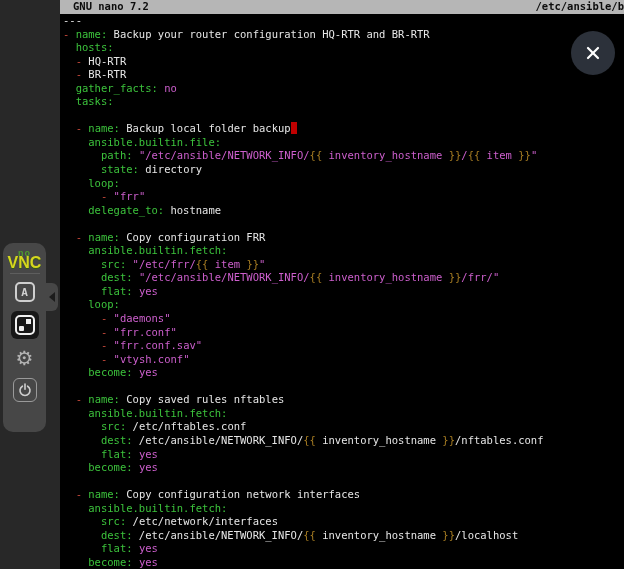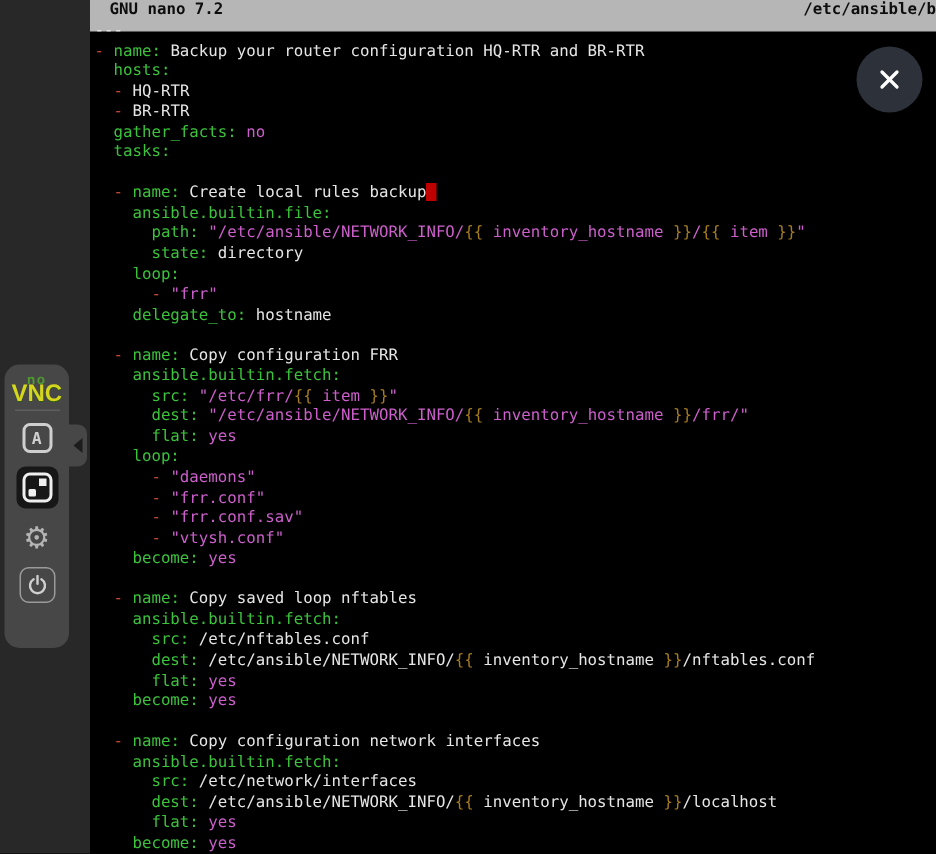--- a/index.html
+++ b/index.html
@@ -37,21 +37,21 @@
   .btn-power{margin-top:8px;}
   .power-cap{width:24px;height:24px;border:1px solid #9a9a9a;border-radius:6px;box-sizing:border-box;display:flex;align-items:center;justify-content:center;}
   .panel-handle{
     position:absolute;left:46px;top:283px;width:12px;height:28px;background:#474747;
     border-radius:0 6px 6px 0;display:flex;align-items:center;justify-content:center;cursor:pointer;border:none;padding:0;
   }
   .tri-left{width:0;height:0;border-top:5px solid transparent;border-bottom:5px solid transparent;border-right:6px solid #1c1c1c;}
   
   .terminal{position:absolute;left:60px;top:0;width:564px;height:569px;background:#000;}
   .titlebar{
-    position:absolute;left:0;top:0;width:100%;height:21px;background:#b6b6b6;color:#0d0d0d;
+    position:absolute;left:0;top:0;width:100%;height:14px;background:#b6b6b6;color:#0d0d0d;
     font:bold 10.5px/13px "DejaVu Sans Mono",monospace;
     display:flex;justify-content:space-between;box-sizing:border-box;padding-left:13px;white-space:nowrap;
   }
   .editor{
     position:absolute;left:3px;top:14px;margin:0;
     font:10.5px/13.55px "DejaVu Sans Mono",monospace;color:#e6e6e6;white-space:pre;
   }
   .seg-p{color:#e6e6e6;}
   .seg-k{color:#3cc33c;}
   .seg-s{color:#cd5fcd;}
@@ -107,41 +107,41 @@
     <span>/etc/ansible/b</span>
   </div>
   <pre class="editor"><span><span class="seg-p">---</span></span>
 <span><span class="seg-d">- </span><span class="seg-k">name:</span><span class="seg-p"> Backup your router configuration HQ-RTR and BR-RTR</span></span>
 <span><span class="seg-p">  </span><span class="seg-k">hosts:</span></span>
 <span><span class="seg-p">  </span><span class="seg-d">- </span><span class="seg-p">HQ-RTR</span></span>
 <span><span class="seg-p">  </span><span class="seg-d">- </span><span class="seg-p">BR-RTR</span></span>
 <span><span class="seg-p">  </span><span class="seg-k">gather_facts:</span><span class="seg-p"> </span><span class="seg-s">no</span></span>
 <span><span class="seg-p">  </span><span class="seg-k">tasks:</span></span>
 <span></span>
-<span><span class="seg-p">  </span><span class="seg-d">- </span><span class="seg-k">name:</span><span class="seg-p"> Create local rules backup</span><span class="seg-cur"> </span></span>
+<span><span class="seg-p">  </span><span class="seg-d">- </span><span class="seg-k">name:</span><span class="seg-p"> Backup local folder backup</span><span class="seg-cur"> </span></span>
 <span><span class="seg-p">    </span><span class="seg-k">ansible.builtin.file:</span></span>
 <span><span class="seg-p">      </span><span class="seg-k">path:</span><span class="seg-p"> </span><span class="seg-s">"/etc/ansible/NETWORK_INFO/</span><span class="seg-b">{{</span><span class="seg-s"> inventory_hostname </span><span class="seg-b">}}</span><span class="seg-s">/</span><span class="seg-b">{{</span><span class="seg-s"> item </span><span class="seg-b">}}</span><span class="seg-s">"</span></span>
 <span><span class="seg-p">      </span><span class="seg-k">state:</span><span class="seg-p"> directory</span></span>
 <span><span class="seg-p">    </span><span class="seg-k">loop:</span></span>
 <span><span class="seg-p">      </span><span class="seg-d">- </span><span class="seg-s">"frr"</span></span>
 <span><span class="seg-p">    </span><span class="seg-k">delegate_to:</span><span class="seg-p"> hostname</span></span>
 <span></span>
 <span><span class="seg-p">  </span><span class="seg-d">- </span><span class="seg-k">name:</span><span class="seg-p"> Copy configuration FRR</span></span>
 <span><span class="seg-p">    </span><span class="seg-k">ansible.builtin.fetch:</span></span>
 <span><span class="seg-p">      </span><span class="seg-k">src:</span><span class="seg-p"> </span><span class="seg-s">"/etc/frr/</span><span class="seg-b">{{</span><span class="seg-s"> item </span><span class="seg-b">}}</span><span class="seg-s">"</span></span>
 <span><span class="seg-p">      </span><span class="seg-k">dest:</span><span class="seg-p"> </span><span class="seg-s">"/etc/ansible/NETWORK_INFO/</span><span class="seg-b">{{</span><span class="seg-s"> inventory_hostname </span><span class="seg-b">}}</span><span class="seg-s">/frr/"</span></span>
 <span><span class="seg-p">      </span><span class="seg-k">flat:</span><span class="seg-p"> </span><span class="seg-s">yes</span></span>
 <span><span class="seg-p">    </span><span class="seg-k">loop:</span></span>
 <span><span class="seg-p">      </span><span class="seg-d">- </span><span class="seg-s">"daemons"</span></span>
 <span><span class="seg-p">      </span><span class="seg-d">- </span><span class="seg-s">"frr.conf"</span></span>
 <span><span class="seg-p">      </span><span class="seg-d">- </span><span class="seg-s">"frr.conf.sav"</span></span>
 <span><span class="seg-p">      </span><span class="seg-d">- </span><span class="seg-s">"vtysh.conf"</span></span>
 <span><span class="seg-p">    </span><span class="seg-k">become:</span><span class="seg-p"> </span><span class="seg-s">yes</span></span>
 <span></span>
-<span><span class="seg-p">  </span><span class="seg-d">- </span><span class="seg-k">name:</span><span class="seg-p"> Copy saved loop nftables</span></span>
+<span><span class="seg-p">  </span><span class="seg-d">- </span><span class="seg-k">name:</span><span class="seg-p"> Copy saved rules nftables</span></span>
 <span><span class="seg-p">    </span><span class="seg-k">ansible.builtin.fetch:</span></span>
 <span><span class="seg-p">      </span><span class="seg-k">src:</span><span class="seg-p"> /etc/nftables.conf</span></span>
 <span><span class="seg-p">      </span><span class="seg-k">dest:</span><span class="seg-p"> /etc/ansible/NETWORK_INFO/</span><span class="seg-b">{{</span><span class="seg-p"> inventory_hostname </span><span class="seg-b">}}</span><span class="seg-p">/nftables.conf</span></span>
 <span><span class="seg-p">      </span><span class="seg-k">flat:</span><span class="seg-p"> </span><span class="seg-s">yes</span></span>
 <span><span class="seg-p">    </span><span class="seg-k">become:</span><span class="seg-p"> </span><span class="seg-s">yes</span></span>
 <span></span>
 <span><span class="seg-p">  </span><span class="seg-d">- </span><span class="seg-k">name:</span><span class="seg-p"> Copy configuration network interfaces</span></span>
 <span><span class="seg-p">    </span><span class="seg-k">ansible.builtin.fetch:</span></span>
 <span><span class="seg-p">      </span><span class="seg-k">src:</span><span class="seg-p"> /etc/network/interfaces</span></span>
 <span><span class="seg-p">      </span><span class="seg-k">dest:</span><span class="seg-p"> /etc/ansible/NETWORK_INFO/</span><span class="seg-b">{{</span><span class="seg-p"> inventory_hostname </span><span class="seg-b">}}</span><span class="seg-p">/localhost</span></span>

